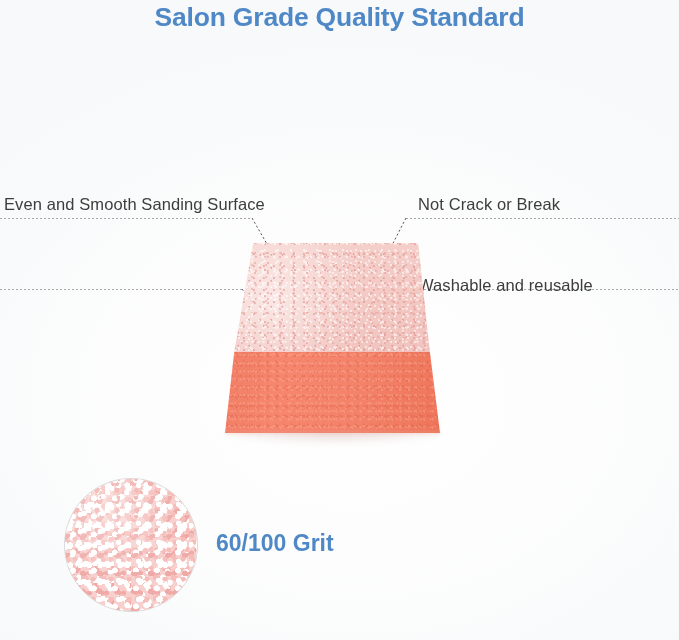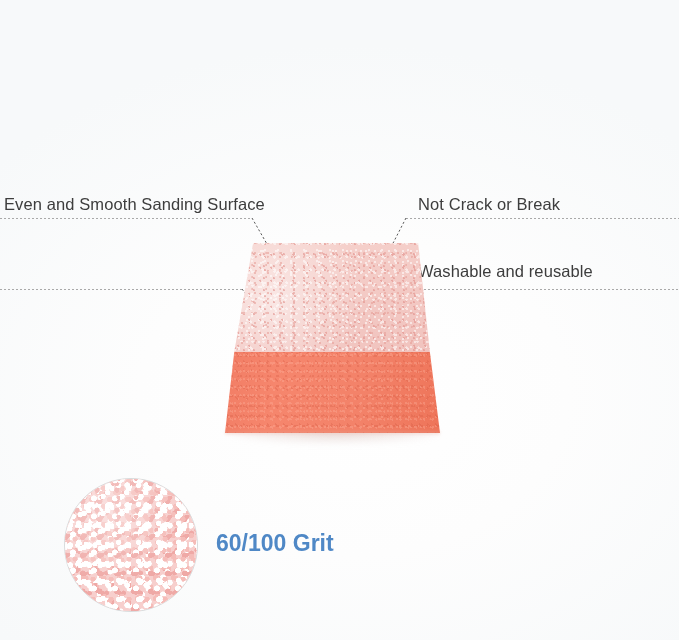--- a/index.html
+++ b/index.html
@@ -38,21 +38,21 @@
     position: absolute;
     font-size: 16.5px;
     font-weight: 400;
     color: #3d3d3d;
     letter-spacing: 0.1px;
     white-space: nowrap;
   }
   .label-tl { left: 4px;  top: 195px; }
   .label-tr { left: 418px; top: 195px; }
   .label-bl { left: 4px;  top: 262px; }
-  .label-br { left: 418px; top: 262px; }
+  .label-br { left: 418px; top: 276px; }
 
   
   .rule {
     position: absolute;
     height: 1px;
     background-image: linear-gradient(to right, #a9a9a9 0 2px, rgba(0,0,0,0) 2px 4px);
     background-size: 4px 1px;
     background-repeat: repeat-x;
   }
   .rule-tl { left: 0px;   top: 218px; width: 252px; }
@@ -216,20 +216,21 @@
     color: #4f88c6;
     letter-spacing: 0px;
     white-space: nowrap;
   }
 </style>
 </head>
 <body>
 
 <div id="page">
 
+  <div id="title">Salon Grade Quality Standard</div>
 
   <div class="rule rule-tl"></div>
   <div class="rule rule-tr"></div>
   <div class="rule rule-bl"></div>
   <div class="rule rule-br"></div>
 
   <div class="callout-label label-tl">Even and Smooth Sanding Surface</div>
   <div class="callout-label label-tr">Not Crack or Break</div>
   <div class="callout-label label-br">Washable and reusable</div>
 

